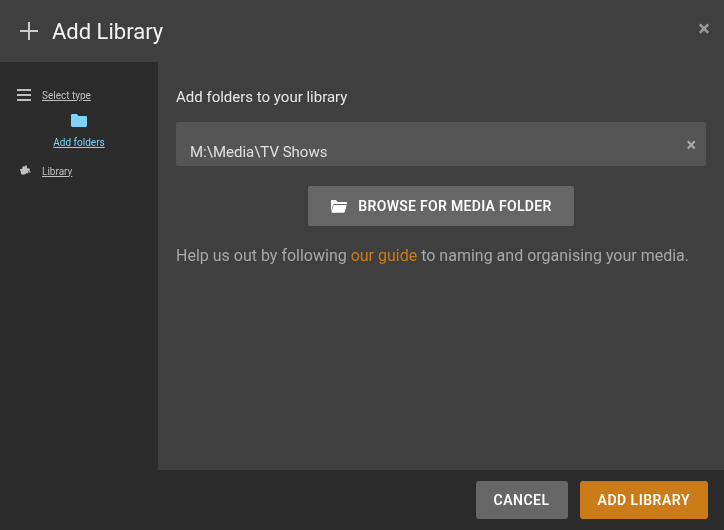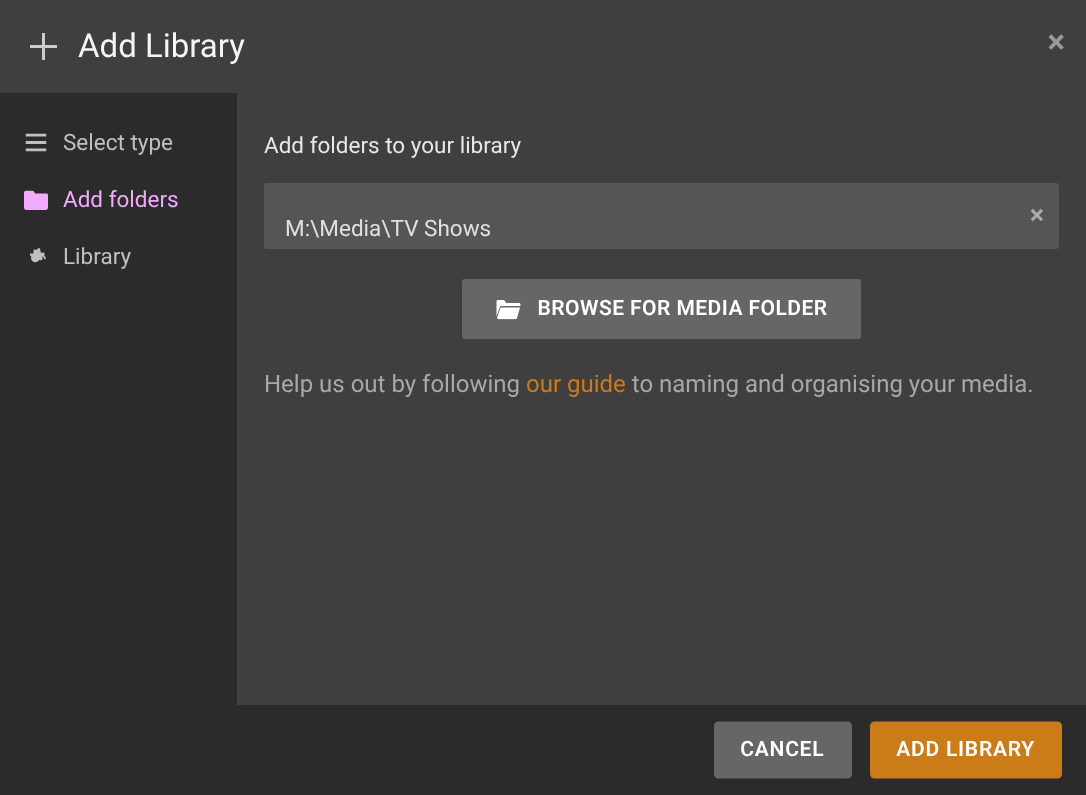--- a/index.html
+++ b/index.html
@@ -5,22 +5,22 @@
   *{box-sizing:border-box;margin:0;padding:0;font-family:-apple-system,BlinkMacSystemFont,"Segoe UI",Roboto,Helvetica,Arial,sans-serif;}
   body{width:724px;height:530px;background:#3f3f3f;overflow:hidden;color:#eee;}
   
   .hdr{height:62px;display:flex;align-items:center;padding:0 16px;position:relative;background:#3f3f3f;}
   .hdr .plus{width:26px;height:26px;display:flex;align-items:center;justify-content:center;margin-right:10px;color:#ccc;}
   .hdr h1{font-size:22px;font-weight:400;color:#f5f5f5;}
   .hdr .close{position:absolute;right:14px;top:16px;color:#999;font-size:22px;font-weight:700;cursor:pointer;}
   
   .body{display:flex;height:408px;}
   .sidebar{width:158px;background:#2b2b2b;padding-top:14px;}
-  .sb-item{display:flex;align-items:center;height:38px;padding:0 16px;font-size:15px;color:#c0c0c0;cursor:pointer;gap:10px;}
-  .sb-item.active{color:#f0abfc;}
+  .sb-item{display:flex;align-items:center;height:38px;padding:0 16px;font-size:10px;color:#c0c0c0;cursor:pointer;gap:10px;text-decoration:underline;}
+  .sb-item.active{color:#7dd3fc;flex-direction:column;}
   .sb-item .ico{width:16px;display:flex;align-items:center;justify-content:center;}
   .content{flex:1;background:#3f3f3f;padding:26px 18px 18px 18px;}
   .instr{font-size:15px;color:#e8e8e8;margin-bottom:16px;}
   .path-row{position:relative;background:#555;height:44px;display:flex;align-items:center;padding:16px 44px 0 14px;border-radius:2px;margin-bottom:20px;}
   .path-row span{font-size:15px;color:#e0e0e0;}
   .path-row .x{position:absolute;right:10px;top:50%;transform:translateY(-50%);color:#aaa;font-size:18px;font-weight:700;cursor:pointer;}
   .browse-wrap{display:flex;justify-content:center;margin-bottom:20px;}
   .browse-btn{background:#666;color:#fff;border:none;height:40px;padding:10px 22px;font-size:14px;font-weight:600;letter-spacing:.3px;display:flex;align-items:center;gap:10px;cursor:pointer;border-radius:2px;}
   .browse-btn .fico{display:flex;align-items:center;}
   .help{font-size:16px;color:#a8a8a8;}

